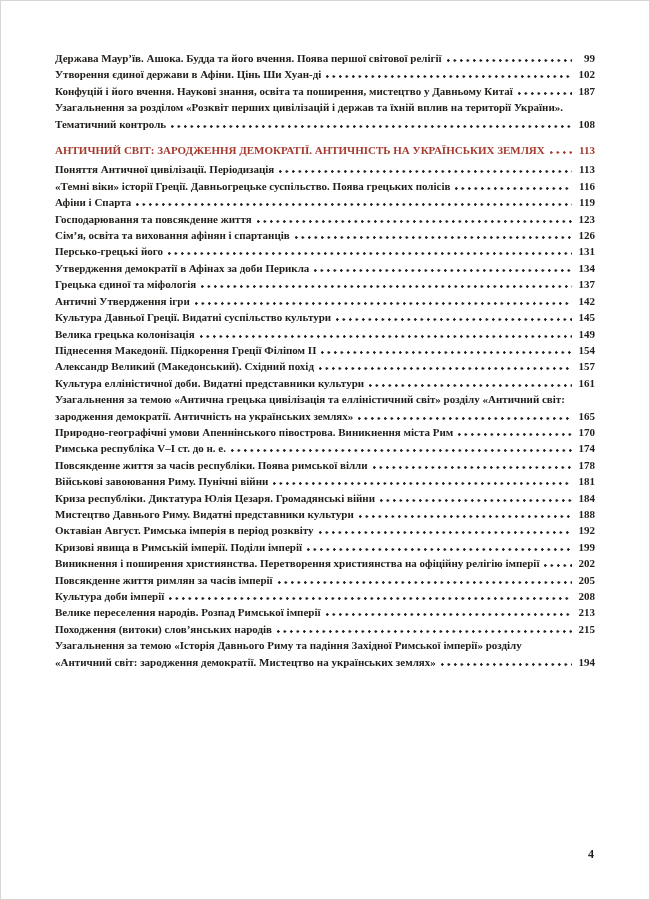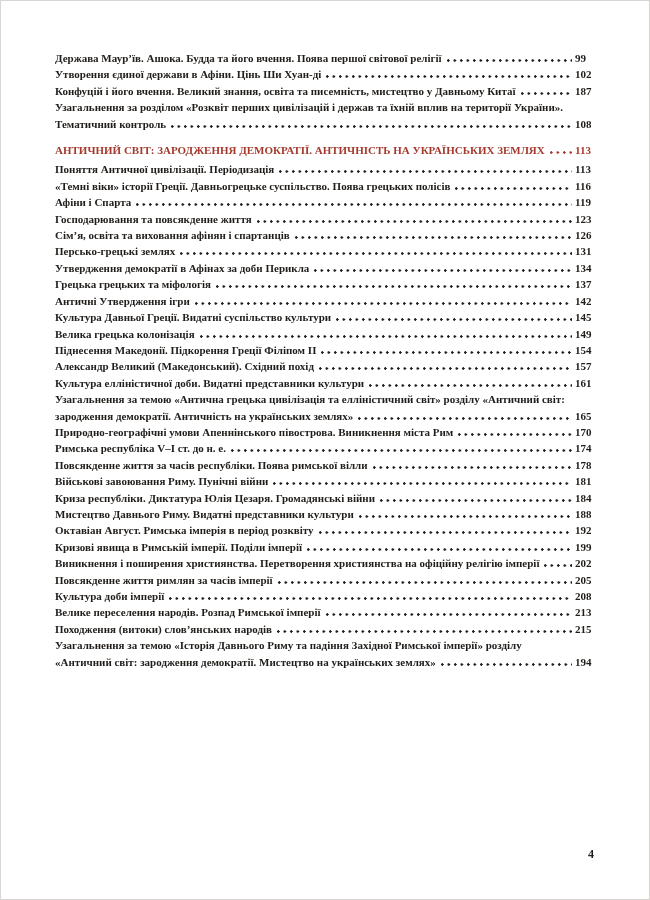--- a/index.html
+++ b/index.html
@@ -29,21 +29,21 @@
   .leader{
     flex:1 1 auto;
     min-width:12px;
     height:3px;
     margin:0 3px 1px 5px;
     background-image:radial-gradient(circle at 1.3px 1.5px, currentColor 1.05px, transparent 1.45px);
     background-size:6.5px 3px;
     background-repeat:repeat-x;
     background-position:left bottom;
   }
-  .pnum{flex:0 0 auto;min-width:20px;}
+  .pnum{flex:0 0 auto;text-align:right;min-width:20px;}
   .folio{
     position:absolute;
     right:56px;bottom:38px;
     font-size:12px;
     font-weight:bold;
   }
 </style>
 </head>
 <body>
 
@@ -58,21 +58,21 @@
       </div>
       <div class="item entry">
         <div class="row">
           <span class="title">Утворення єдиної держави в Афіни. Цінь Ши Хуан-ді</span>
           <span class="leader"></span>
           <span class="pnum">102</span>
         </div>
       </div>
       <div class="item entry">
         <div class="row">
-          <span class="title">Конфуцій і його вчення. Великий знання, освіта та писемність, мистецтво у Давньому Китаї</span>
+          <span class="title">Конфуцій і його вчення. Наукові знання, освіта та поширення, мистецтво у Давньому Китаї</span>
           <span class="leader"></span>
           <span class="pnum">187</span>
         </div>
       </div>
       <div class="item entry">
         <div class="pre-line">Узагальнення за розділом «Розквіт перших цивілізацій і держав та їхній вплив на території України».</div>
         <div class="row">
           <span class="title">Тематичний контроль</span>
           <span class="leader"></span>
           <span class="pnum">108</span>
@@ -115,35 +115,35 @@
       </div>
       <div class="item entry">
         <div class="row">
           <span class="title">Сім’я, освіта та виховання афінян і спартанців</span>
           <span class="leader"></span>
           <span class="pnum">126</span>
         </div>
       </div>
       <div class="item entry">
         <div class="row">
-          <span class="title">Персько-грецькі землях</span>
+          <span class="title">Персько-грецькі його</span>
           <span class="leader"></span>
           <span class="pnum">131</span>
         </div>
       </div>
       <div class="item entry">
         <div class="row">
           <span class="title">Утвердження демократії в Афінах за доби Перикла</span>
           <span class="leader"></span>
           <span class="pnum">134</span>
         </div>
       </div>
       <div class="item entry">
         <div class="row">
-          <span class="title">Грецька грецьких та міфологія</span>
+          <span class="title">Грецька єдиної та міфологія</span>
           <span class="leader"></span>
           <span class="pnum">137</span>
         </div>
       </div>
       <div class="item entry">
         <div class="row">
           <span class="title">Античні Утвердження ігри</span>
           <span class="leader"></span>
           <span class="pnum">142</span>
         </div>

